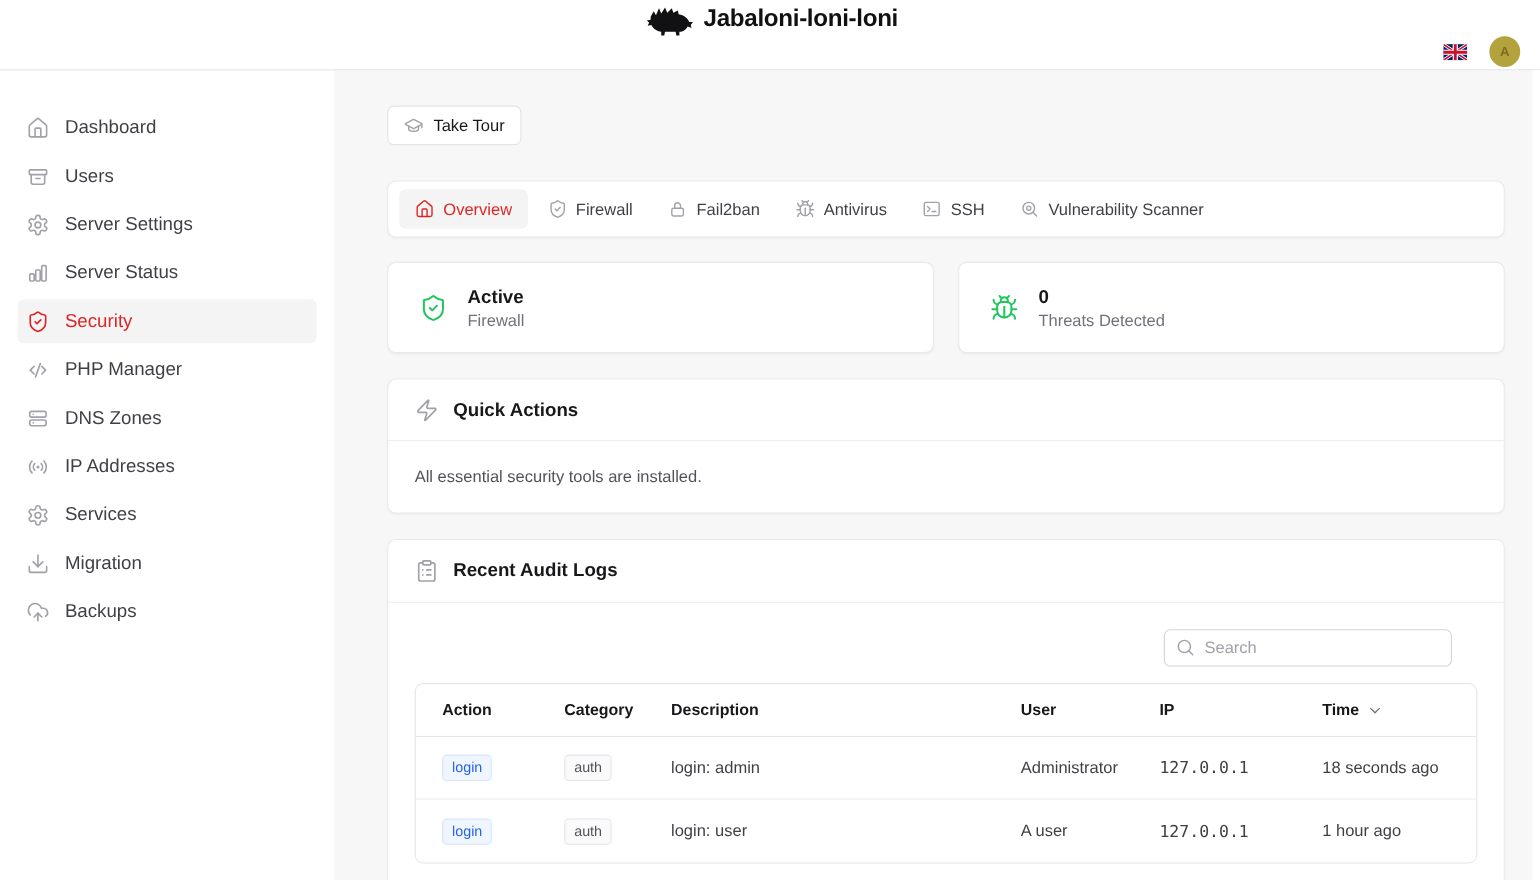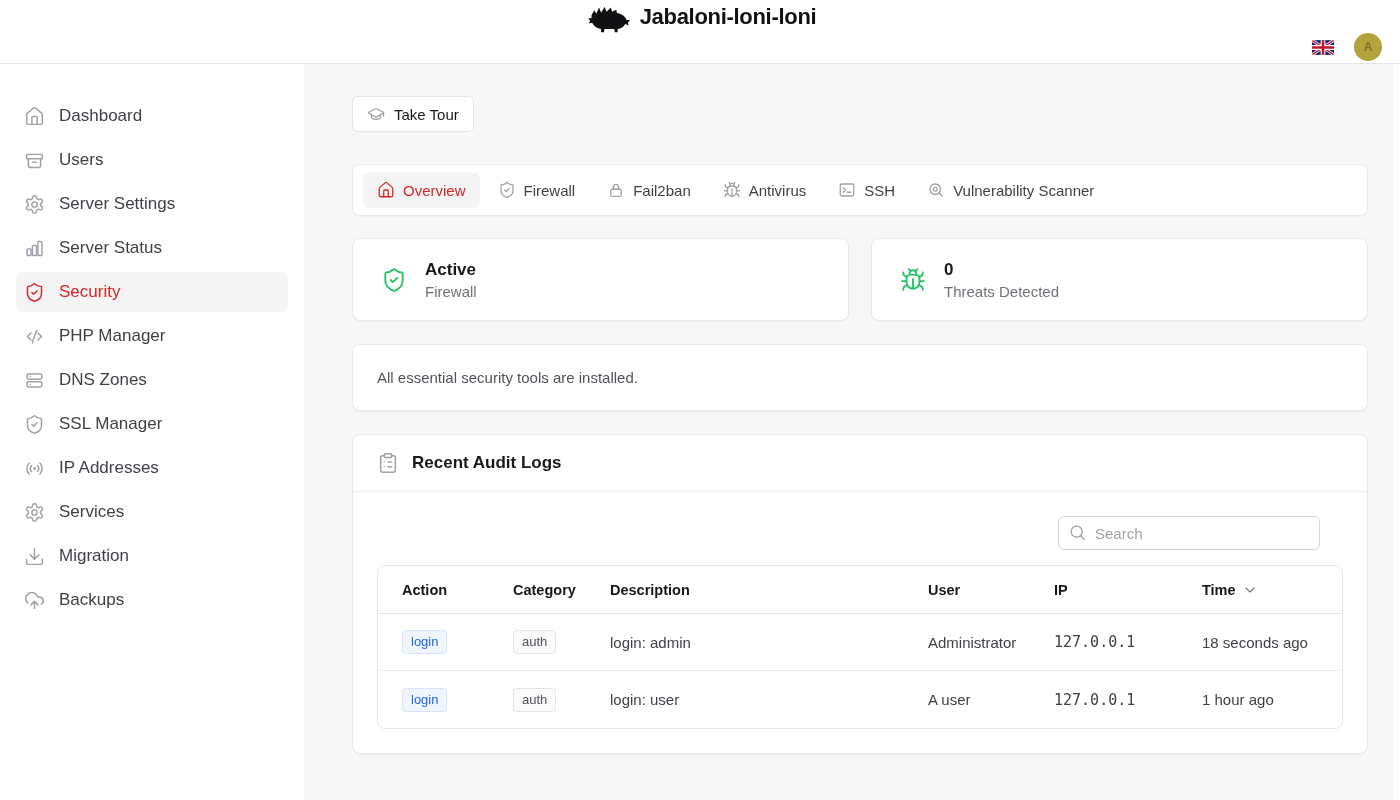--- a/index.html
+++ b/index.html
@@ -215,29 +215,20 @@
           <rect x="3.5" y="13.5" width="17" height="6" rx="2"></rect>
           <path d="M7 7.5h.01"></path>
           <path d="M7 16.5h.01"></path>
         </svg>
       </span>
       <span>DNS Zones</span>
     </div>
     <div class="side-item">
       <span class="icon">
         <svg width="21" height="21" viewBox="0 0 24 24" fill="none" stroke="currentColor" stroke-width="1.7" stroke-linecap="round" stroke-linejoin="round">
-          <path d="M20 13c0 5-3.5 7.5-7.66 8.95a1 1 0 0 1-.67-.01C7.5 20.5 4 18 4 13V6a1 1 0 0 1 1-1c2 0 4.5-1.2 6.24-2.72a1.17 1.17 0 0 1 1.52 0C14.51 3.81 17 5 19 5a1 1 0 0 1 1 1z"></path>
-          <path d="m9 12 2 2 4-4"></path>
-        </svg>
-      </span>
-      <span>SSL Manager</span>
-    </div>
-    <div class="side-item">
-      <span class="icon">
-        <svg width="21" height="21" viewBox="0 0 24 24" fill="none" stroke="currentColor" stroke-width="1.7" stroke-linecap="round" stroke-linejoin="round">
           <circle cx="12" cy="12" r="1.6" fill="currentColor" stroke="none"></circle>
           <path d="M8.6 8.6a5 5 0 0 0 0 6.8"></path>
           <path d="M15.4 8.6a5 5 0 0 1 0 6.8"></path>
           <path d="M5.8 5.8a9 9 0 0 0 0 12.4"></path>
           <path d="M18.2 5.8a9 9 0 0 1 0 12.4"></path>
         </svg>
       </span>
       <span>IP Addresses</span>
     </div>
     <div class="side-item">
@@ -384,20 +375,28 @@
           </svg>
         </span>
         <div>
           <div class="stat-value">0</div>
           <div class="stat-label">Threats Detected</div>
         </div>
       </div>
     </div>
 
   <section class="card section-card">
+    <div class="section-head">
+      <span class="icon">
+          <svg width="22" height="22" viewBox="0 0 24 24" fill="none" stroke="currentColor" stroke-width="1.7" stroke-linecap="round" stroke-linejoin="round">
+            <path d="M4 14a1 1 0 0 1-.78-1.63l9.9-10.2a.5.5 0 0 1 .86.46l-1.92 6.02A1 1 0 0 0 13 10h7a1 1 0 0 1 .78 1.63l-9.9 10.2a.5.5 0 0 1-.86-.46l1.92-6.02A1 1 0 0 0 11 14z"></path>
+          </svg>
+        </span>
+      <span class="section-title">Quick Actions</span>
+    </div>
     <div class="section-body">
       <p class="qa-message">All essential security tools are installed.</p>
     </div>
   </section>
 
   <section class="card section-card audit-card">
     <div class="section-head">
       <span class="icon">
           <svg width="22" height="22" viewBox="0 0 24 24" fill="none" stroke="currentColor" stroke-width="1.7" stroke-linecap="round" stroke-linejoin="round">
             <rect x="8" y="2" width="8" height="4" rx="1"></rect>

